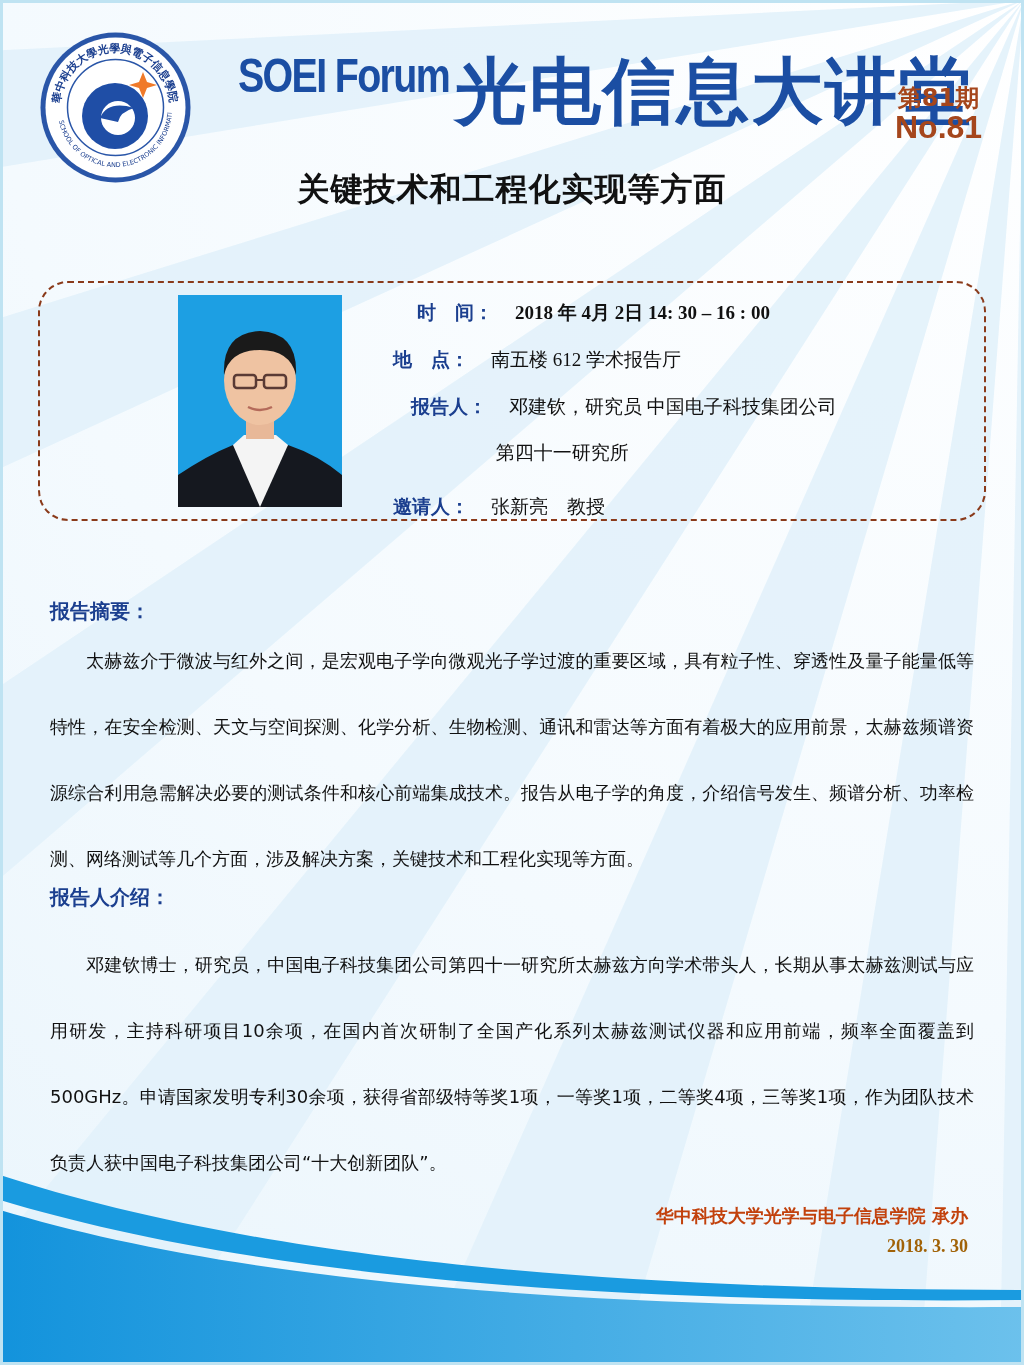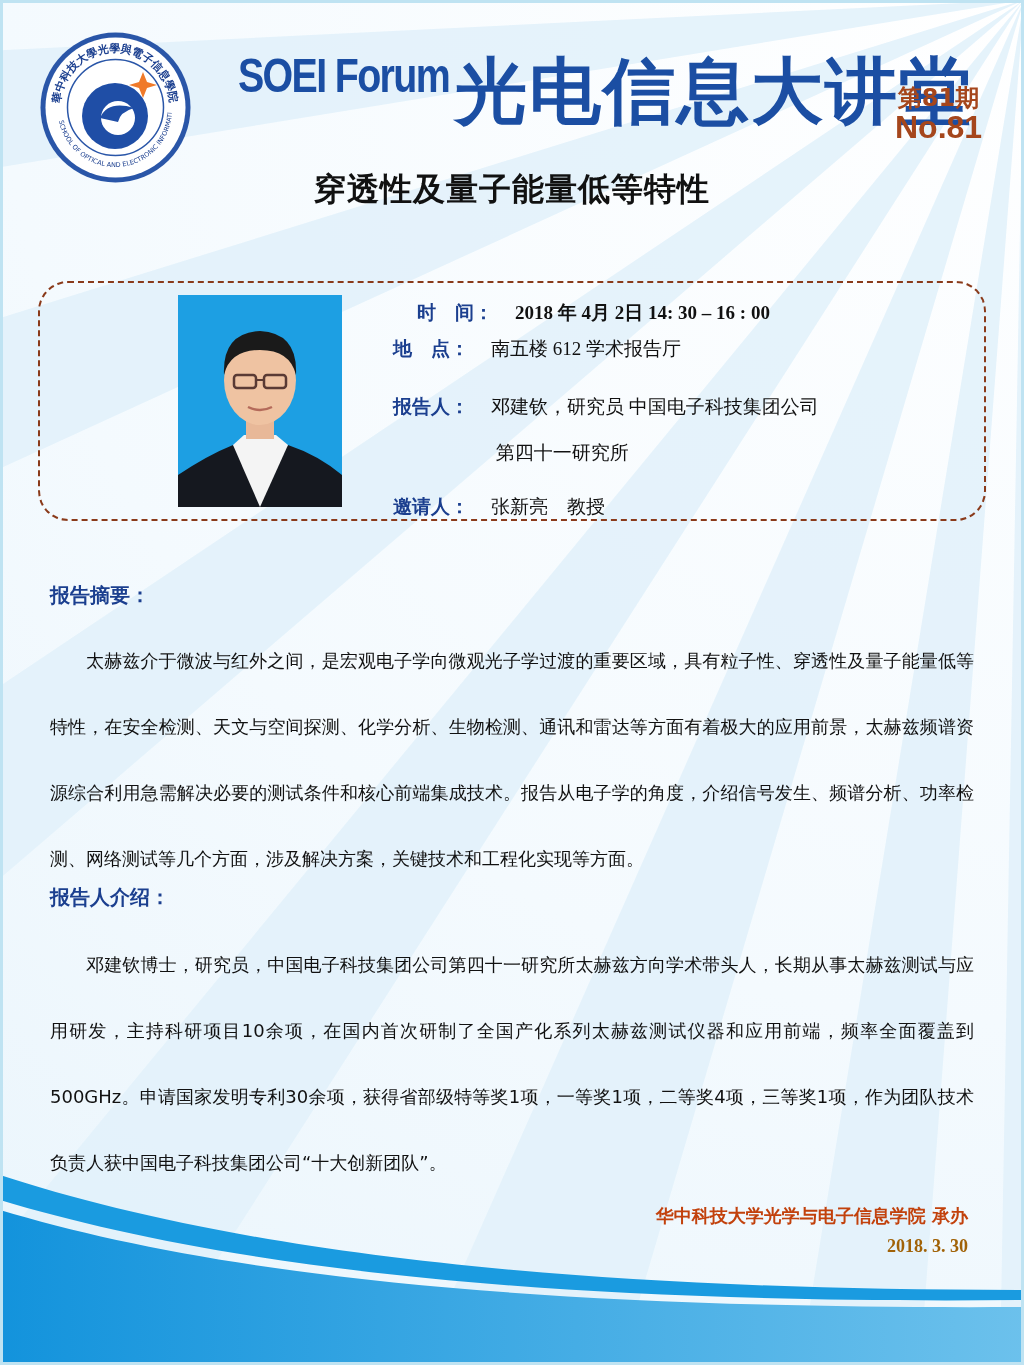--- a/index.html
+++ b/index.html
@@ -81,21 +81,21 @@
   <path d="M105,42 L109,52 L119,55 L109,58 L105,68 L101,58 L91,55 L101,52 Z" fill="#f07a2a"></path>
 </svg>
 
 <div class="forum-title">SOEI Forum</div>
 <div class="forum-cn">光电信息大讲堂</div>
 <div class="issue">
   <div class="cn">第81期</div>
   <div class="en">No.81</div>
 </div>
 
-<div class="topic">穿透性及量子能量低等特性</div>
+<div class="topic">关键技术和工程化实现等方面</div>
 
 <div class="info-box"></div>
 
 <div class="photo">
   <svg width="164" height="212" viewBox="0 0 164 212">
     <rect width="164" height="212" fill="#1d9fe3"></rect>
     <path d="M0,212 L0,180 Q30,160 55,150 L82,175 L110,150 Q140,160 164,180 L164,212 Z" fill="#15181f"></path>
     <path d="M55,150 L82,212 L110,150 L98,140 L66,140 Z" fill="#f4f4f4"></path>
     <rect x="68" y="118" width="28" height="26" fill="#e8b898"></rect>
     <ellipse cx="82" cy="85" rx="36" ry="45" fill="#efc3a2"></ellipse>
@@ -103,33 +103,33 @@
     <rect x="56" y="80" width="22" height="13" rx="3" fill="none" stroke="#5a3a34" stroke-width="2.5"></rect>
     <rect x="86" y="80" width="22" height="13" rx="3" fill="none" stroke="#5a3a34" stroke-width="2.5"></rect>
     <line x1="78" y1="85" x2="86" y2="85" stroke="#5a3a34" stroke-width="2"></line>
     <path d="M70,112 Q82,118 94,112" stroke="#b46a5a" stroke-width="2.5" fill="none"></path>
   </svg>
 </div>
 
 <div class="info-row" style="top:300px;padding-left:24px;">
   <span class="lab">时　间：</span><b class="val">2018 年 4月 2日 14: 30 – 16 : 00</b>
 </div>
-<div class="info-row" style="top:336px;">
+<div class="info-row" style="top:347px;">
   <span class="lab">地　点：</span><span class="val">南五楼 612 学术报告厅</span>
 </div>
-<div class="info-row" style="top:394px;">
+<div class="info-row" style="top:394px;margin-left:18px;">
   <span class="lab">报告人：</span><span class="val">邓建钦，研究员  中国电子科技集团公司</span>
 </div>
 <div class="info-row" style="top:440px;text-align:right;">
   <span class="lab"></span><span class="val"> 第四十一研究所</span>
 </div>
 <div class="info-row" style="top:494px;">
   <span class="lab">邀请人：</span><span class="val">张新亮　教授</span>
 </div>
 
-<div class="sec-title" style="top:582px;">报告摘要：</div>
+<div class="sec-title" style="top:598px;">报告摘要：</div>
 <div class="para" style="top:628px;">太赫兹介于微波与红外之间，是宏观电子学向微观光子学过渡的重要区域，具有粒子性、穿透性及量子能量低等特性，在安全检测、天文与空间探测、化学分析、生物检测、通讯和雷达等方面有着极大的应用前景，太赫兹频谱资源综合利用急需解决必要的测试条件和核心前端集成技术。报告从电子学的角度，介绍信号发生、频谱分析、功率检测、网络测试等几个方面，涉及解决方案，关键技术和工程化实现等方面。</div>
 
 <div class="sec-title" style="top:884px;">报告人介绍：</div>
 <div class="para" style="top:932px;">邓建钦博士，研究员，中国电子科技集团公司第四十一研究所太赫兹方向学术带头人，长期从事太赫兹测试与应用研发，主持科研项目10余项，在国内首次研制了全国产化系列太赫兹测试仪器和应用前端，频率全面覆盖到500GHz。申请国家发明专利30余项，获得省部级特等奖1项，一等奖1项，二等奖4项，三等奖1项，作为团队技术负责人获中国电子科技集团公司“十大创新团队”。</div>
 
 <div class="footer-org">华中科技大学光学与电子信息学院 承办</div>
 <div class="footer-date">2018. 3. 30</div>
 
 </body></html>

